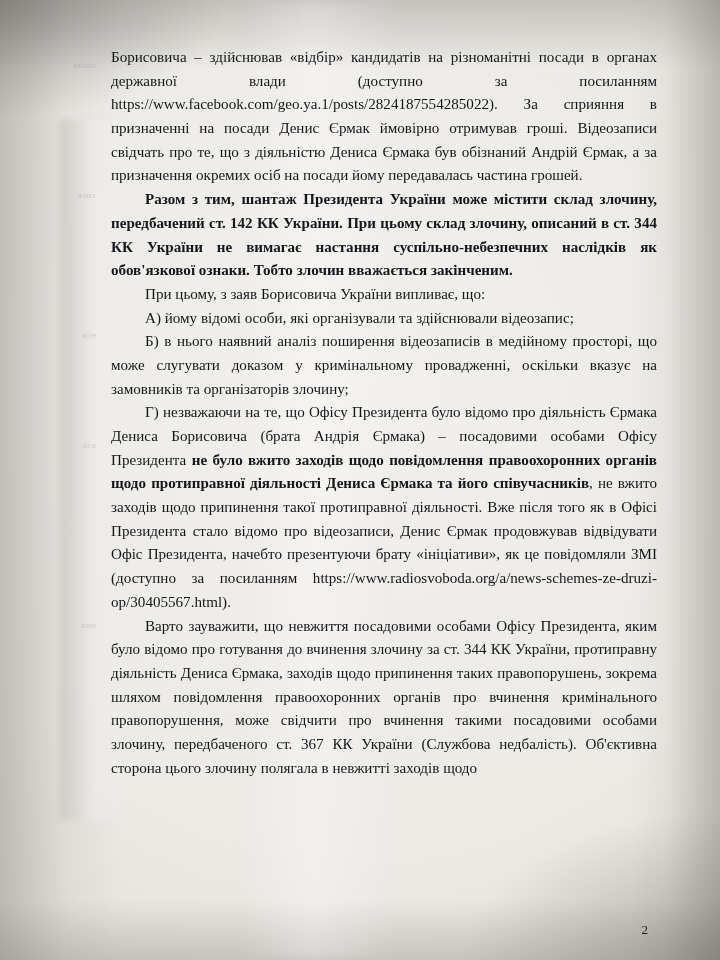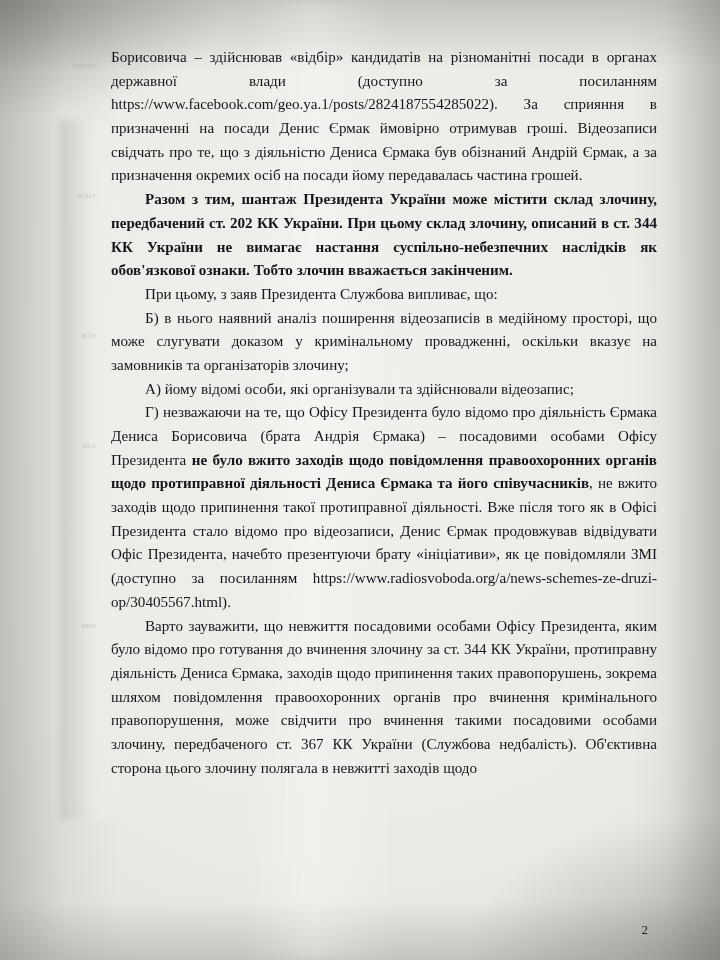--- a/index.html
+++ b/index.html
@@ -125,22 +125,22 @@
   <div id="bleed-layer">
       <div class="bleed" style="top: 60px;">пиши</div>
       <div class="bleed" style="top: 190px;">тися</div>
       <div class="bleed" style="top: 330px;">ніж</div>
       <div class="bleed" style="top: 440px;">аль</div>
       <div class="bleed" style="top: 620px;">ник</div>
     </div>
 
   <div id="text-body">
       <p id="para-1"><span>Борисовича – здійснював «відбір» кандидатів на різноманітні посади в органах державної влади (доступно за посиланням https://www.facebook.com/geo.ya.1/posts/2824187554285022). За сприяння в призначенні на посади Денис Єрмак ймовірно отримував гроші. Відеозаписи свідчать про те, що з діяльністю Дениса Єрмака був обізнаний Андрій Єрмак, а за призначення окремих осіб на посади йому передавалась частина грошей.</span></p>
-      <p id="para-2" class="indent gap-before"><span class="b">Разом з тим, шантаж Президента України може містити склад злочину, передбачений ст. 202 КК України. При цьому склад злочину, описаний в ст. 344 КК України не вимагає настання суспільно-небезпечних наслідків як обов'язкової ознаки. Тобто злочин вважається закінченим.</span></p>
-      <p id="para-4" class="indent gap-before"><span>При цьому, з заяв Президента Службова випливає, що:</span></p>
+      <p id="para-2" class="indent gap-before"><span class="b">Разом з тим, шантаж Президента України може містити склад злочину, передбачений ст. 142 КК України. При цьому склад злочину, описаний в ст. 344 КК України не вимагає настання суспільно-небезпечних наслідків як обов'язкової ознаки. Тобто злочин вважається закінченим.</span></p>
+      <p id="para-4" class="indent gap-before"><span>При цьому, з заяв Борисовича України випливає, що:</span></p>
+      <p id="para-5" class="indent"><span>А) йому відомі особи, які організували та здійснювали відеозапис;</span></p>
       <p id="para-6" class="indent"><span>Б) в нього наявний аналіз поширення відеозаписів в медійному просторі, що може слугувати доказом у кримінальному провадженні, оскільки вказує на замовників та організаторів злочину;</span></p>
-      <p id="para-5" class="indent"><span>А) йому відомі особи, які організували та здійснювали відеозапис;</span></p>
       <p id="para-8" class="indent"><span>Г) незважаючи на те, що Офісу Президента було відомо про діяльність Єрмака Дениса Борисовича (брата Андрія Єрмака) – посадовими особами Офісу Президента </span><span class="b">не було вжито заходів щодо повідомлення правоохоронних органів щодо протиправної діяльності Дениса Єрмака та його співучасників</span><span>, не вжито заходів щодо припинення такої протиправної діяльності. Вже після того як в Офісі Президента стало відомо про відеозаписи, Денис Єрмак продовжував відвідувати Офіс Президента, начебто презентуючи брату «ініціативи», як це повідомляли ЗМІ (доступно за посиланням https://www.radiosvoboda.org/a/news-schemes-ze-druzi-op/30405567.html).</span></p>
       <p id="para-9" class="indent gap-before"><span>Варто зауважити, що невжиття посадовими особами Офісу Президента, яким було відомо про готування до вчинення злочину за ст. 344 КК України, протиправну діяльність Дениса Єрмака, заходів щодо припинення таких правопорушень, зокрема шляхом повідомлення правоохоронних органів про вчинення кримінального правопорушення, може свідчити про вчинення такими посадовими особами злочину, передбаченого ст. 367 КК України (Службова недбалість). Об'єктивна сторона цього злочину полягала в невжитті заходів щодо</span></p>
     </div>
 
   <div id="page-number">2</div>
 </div>
 
 </body></html>

